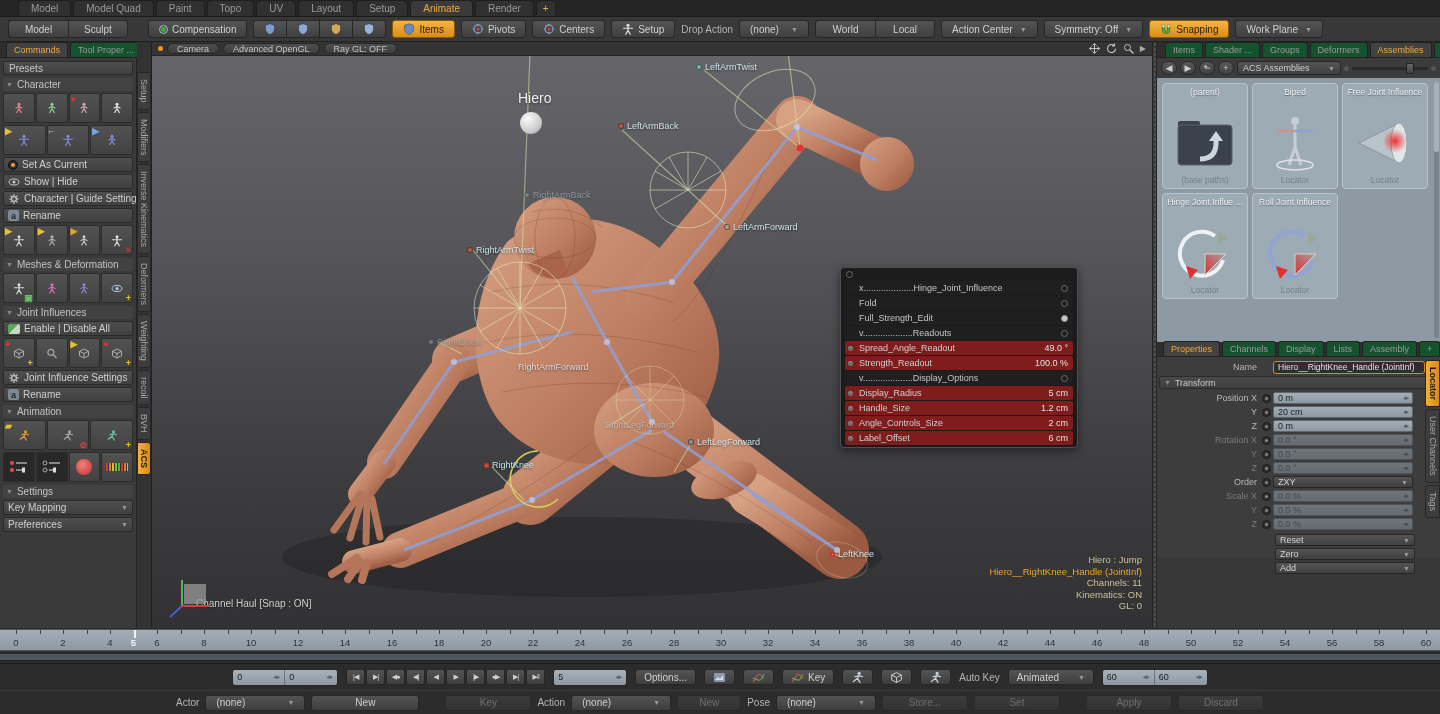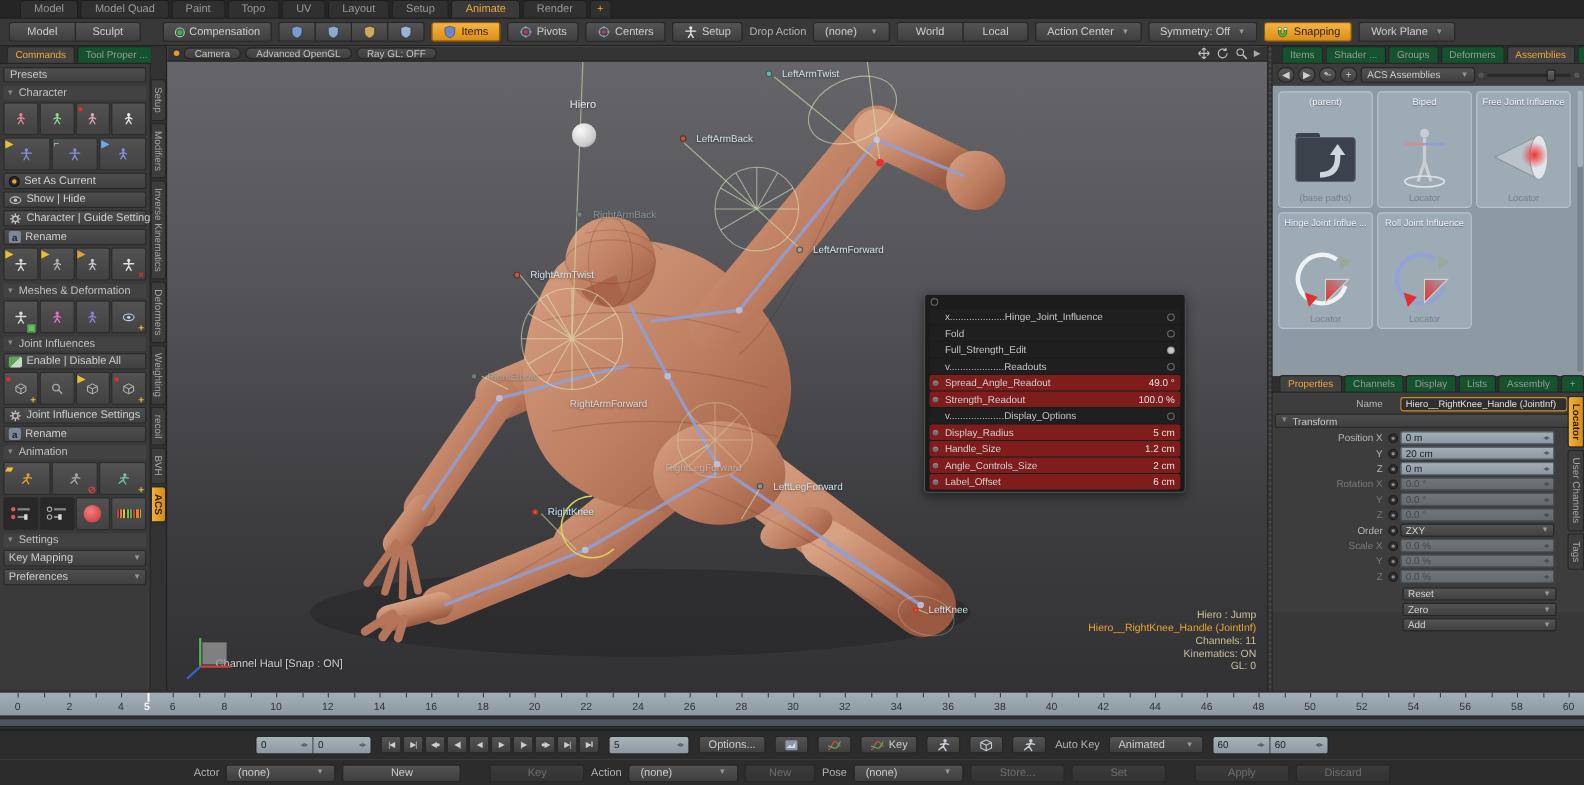--- a/index.html
+++ b/index.html
@@ -49,24 +49,24 @@
   .vtab { writing-mode:vertical-rl; font-size:9px; color:#a8a8a8; background:#3d3d3d; border:1px solid #272727; border-radius:0 3px 3px 0; padding:6px 1px; text-align:center; }
   .vtab.active { background:linear-gradient(90deg,#f2b13c,#d88a18); color:#2b1c00; font-weight:bold; }
 
   
   .viewport { position:absolute; left:152px; top:42px; width:1000px; height:586px; background:linear-gradient(#67676b 0%, #55555a 35%, #3c3c3f 75%, #323234 100%); overflow:hidden; }
   .vp-header { position:absolute; left:0; top:0; width:100%; height:14px; background:#343434; border-bottom:1px solid #242424; display:flex; align-items:center; gap:4px; padding:0 6px; z-index:5; }
   .vp-hbtn { font-size:9px; color:#c5c5c5; background:linear-gradient(#4e4e4e,#3e3e3e); border:1px solid #262626; border-radius:6px; padding:0 9px; height:11px; display:flex; align-items:center; }
   .vp-dot { width:5px; height:5px; border-radius:50%; background:#e89a2a; }
   .vp-hicons { margin-left:auto; display:flex; gap:6px; align-items:center; }
   .scene { position:absolute; left:0; top:0; z-index:1; }
-  .vp-label { position:absolute; z-index:4; font-size:9px; display:flex; align-items:center; gap:9px; white-space:nowrap; text-shadow:0 1px 2px rgba(0,0,0,.5); }
+  .vp-label { position:absolute; z-index:4; font-size:9px; display:flex; align-items:center; gap:3px; white-space:nowrap; text-shadow:0 1px 2px rgba(0,0,0,.5); }
   .vp-label .dot { width:6px; height:6px; border-radius:50%; border:1px solid rgba(20,20,20,.55); }
   .vp-label .dot.ring { width:5px; height:5px; border:2px solid #d23424; background:#efe7da; }
-  .hiero-label { position:absolute; z-index:4; font-size:10px; color:#eeeeee; text-shadow:0 1px 2px rgba(0,0,0,.5); }
+  .hiero-label { position:absolute; z-index:4; font-size:14px; color:#eeeeee; text-shadow:0 1px 2px rgba(0,0,0,.5); }
   .vp-status { position:absolute; right:10px; top:512px; z-index:4; text-align:right; font-size:9.5px; line-height:11.5px; color:#c9c09a; }
   .vp-status .sel { color:#f0a32c; }
   .tool-status { position:absolute; left:44px; top:556px; z-index:4; font-size:10px; color:#cfcfcf; text-shadow:0 1px 2px rgba(0,0,0,.4); }
   .gizmo { position:absolute; left:12px; top:530px; z-index:4; }
   .cambar { position:absolute; left:0; bottom:0; width:100%; height:16px; background:#3e3e3e; border-top:1px solid #4c4c4c; z-index:6; display:flex; align-items:center; }
   .cambar .cam { flex:1; text-align:center; font-size:10px; color:#c6c6c6; }
   .cambar .scale { position:absolute; right:8px; font-size:10px; color:#dadada; }
 
   
   .hud { position:absolute; left:688px; top:225px; width:238px; height:181px; background:rgba(24,24,24,.93); border:1px solid #4f4f4f; border-radius:4px; z-index:7; padding:3px 4px 4px 4px; box-shadow:0 3px 10px rgba(0,0,0,.45); }

